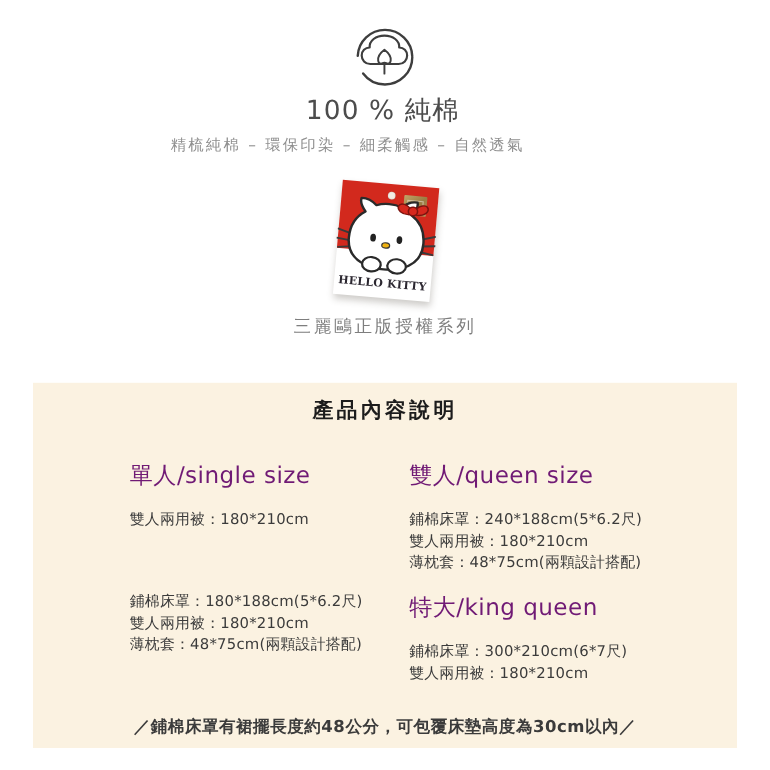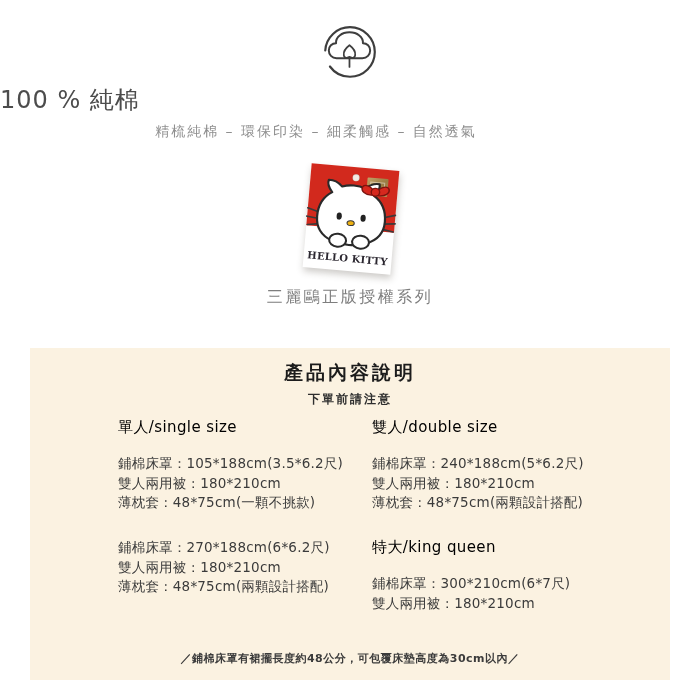--- a/index.html
+++ b/index.html
@@ -2,21 +2,21 @@
 <html><head>
 <meta charset="utf-8">
 <style>
   * { margin:0; padding:0; box-sizing:border-box; }
   html,body { width:700px; height:700px; background:#ffffff; overflow:hidden;
               font-family:"DejaVu Sans","Liberation Sans",sans-serif; }
   .page { position:relative; width:700px; height:700px; background:#fff; }
 
   
   .cotton-wrap { position:absolute; left:319px; top:22px; width:62px; height:62px; }
-  .main-title { position:absolute; left:0; top:84px; width:696px; text-align:left;
+  .main-title { position:absolute; left:0; top:84px; width:696px; text-align:center;
                 font-size:24px; letter-spacing:1px; color:#4c4c4c; }
   .sub-title  { position:absolute; left:0; top:123px; width:632px; text-align:center;
                 font-size:14px; letter-spacing:2px; color:#8f8f8f; }
 
   
   .tag { position:absolute; left:307px; top:167px; width:88px; height:104px;
          background:#ffffff; transform:rotate(5deg); transform-origin:50% 50%;
          box-shadow:1px 4px 7px rgba(60,50,40,0.25); }
   .tag-red { position:absolute; left:0; top:0; width:88px; height:62px; background:#d2291d; }
   .tag-hole { position:absolute; left:42px; top:7px; width:7px; height:7px; border-radius:50%;
@@ -40,26 +40,26 @@
   .panel-title { position:absolute; left:0; top:12px; width:640px; text-align:center;
                  font-size:19px; font-weight:bold; letter-spacing:3px; color:#1c1c1c; }
   .panel-sub   { position:absolute; left:0; top:43px; width:640px; text-align:center;
                  font-size:12px; font-weight:bold; letter-spacing:2px; color:#2e2e2e; }
 
   .size-block { position:absolute; width:250px; }
   .size-block.b0 { left:88px;  top:70px;  }
   .size-block.b1 { left:342px; top:70px;  }
   .size-block.b2 { left:88px;  top:190px; }
   .size-block.b3 { left:342px; top:190px; }
-  .size-name { font-size:15px; color:#000000; letter-spacing:0.4px; margin-bottom:17px; }
+  .size-name { font-size:21px; color:#701a75; letter-spacing:0.4px; margin-bottom:17px; }
   .size-line { font-size:13.5px; color:#3b3b3b; line-height:19.5px; letter-spacing:0.2px;
                white-space:pre; }
 
   .panel-note { position:absolute; left:0; top:303px; width:640px; text-align:center;
-                font-size:11px; font-weight:600; letter-spacing:0.5px; color:#3b3b3b; }
+                font-size:15px; font-weight:600; letter-spacing:0.5px; color:#3b3b3b; }
 </style>
 </head>
 <body>
 
 <div class="page">
 
   <div class="cotton-wrap">
     <svg viewBox="0 0 60 60" width="62" height="62">
       <circle cx="30" cy="29" r="24" fill="none" stroke="#3e3e3e" stroke-width="2.1" pathLength="100" stroke-dasharray="40 11 49" stroke-linecap="round"></circle>
       <path d="M 17 35 C 12.5 35 9.5 31.5 9.5 27.5 C 9.5 23.5 12.5 20.5 16.5 20.5
@@ -112,38 +112,35 @@
         <ellipse cx="56.5" cy="66" rx="8.5" ry="7"></ellipse>
       </g>
     </svg>
     <div class="tag-text">HELLO KITTY</div>
   </div>
 
   <div class="series-title">三麗鷗正版授權系列</div>
 
   <div class="panel">
     <div class="panel-title">產品內容說明</div>
-    <div class="panel-sub">下單前請注意</div>
 
     <div class="size-block b0">
       <div class="size-name">單人/single size</div>
-      <div class="size-line">鋪棉床罩：105*188cm(3.5*6.2尺)</div>
       <div class="size-line">雙人兩用被：180*210cm</div>
-      <div class="size-line">薄枕套：48*75cm(一顆不挑款)</div>
     </div>
 
     <div class="size-block b1">
-      <div class="size-name">雙人/double size</div>
+      <div class="size-name">雙人/queen size</div>
       <div class="size-line">鋪棉床罩：240*188cm(5*6.2尺)</div>
       <div class="size-line">雙人兩用被：180*210cm</div>
       <div class="size-line">薄枕套：48*75cm(兩顆設計搭配)</div>
     </div>
 
     <div class="size-block b2">
-      <div class="size-line">鋪棉床罩：270*188cm(6*6.2尺)</div>
+      <div class="size-line">鋪棉床罩：180*188cm(5*6.2尺)</div>
       <div class="size-line">雙人兩用被：180*210cm</div>
       <div class="size-line">薄枕套：48*75cm(兩顆設計搭配)</div>
     </div>
 
     <div class="size-block b3">
       <div class="size-name">特大/king queen</div>
       <div class="size-line">鋪棉床罩：300*210cm(6*7尺)</div>
       <div class="size-line">雙人兩用被：180*210cm</div>
     </div>
 

